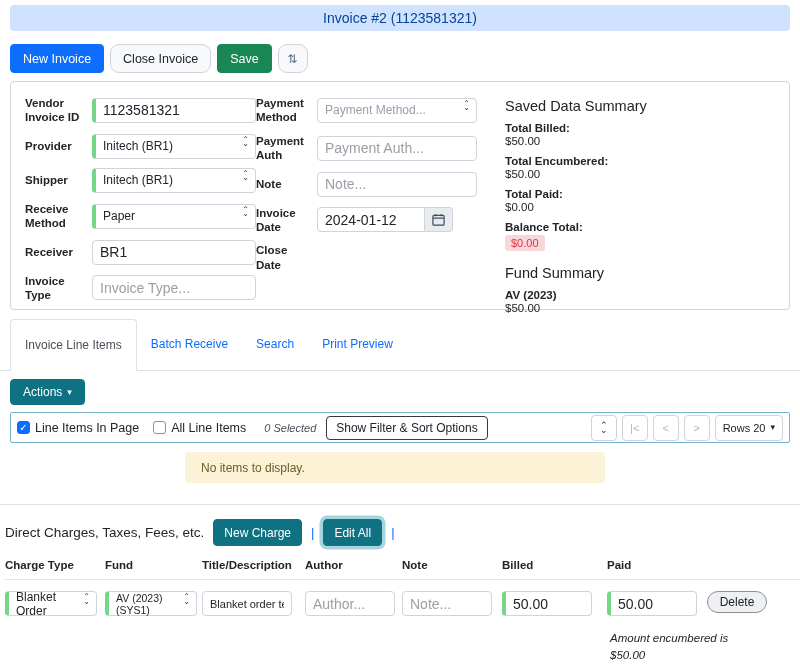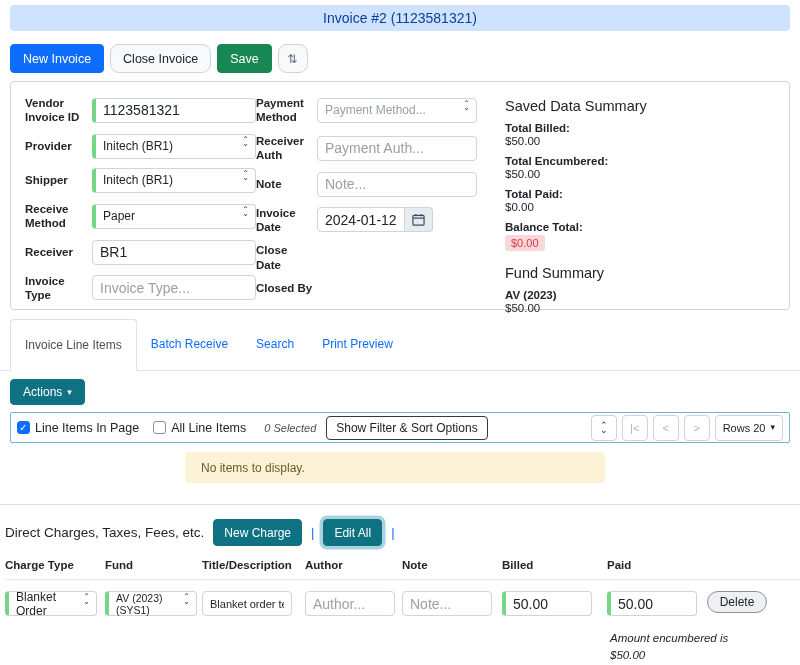--- a/index.html
+++ b/index.html
@@ -38,21 +38,21 @@
   .ctrl { position:relative; height:25px; border:1px solid #ced4da; border-radius:4px;
           background:#fff; display:flex; align-items:center; font-size:12px; padding:0 7px; }
   .ctrl.valid { border-left:4px solid #74d786; }
   .ctrl input { border:none; outline:none; width:100%; font-size:14px; background:transparent;
                 font-family:"Liberation Sans", sans-serif; color:#212529; }
   .ctrl input::placeholder { color:#9aa0a6; }
   .sel-chevrons { position:absolute; right:6px; top:3px; display:flex; flex-direction:column;
                   align-items:center; font-size:8px; line-height:4.5px; color:#333; }
   .placeholder-text { color:#9aa0a6; }
   .date-group { display:flex; align-items:center; }
-  .date-group .ctrl { width:88px; border-radius:4px 0 0 4px; }
+  .date-group .ctrl { width:108px; border-radius:4px 0 0 4px; }
   .date-btn { height:25px; width:28px; border:1px solid #ced4da; border-left:none;
               border-radius:0 4px 4px 0; background:#e9ecef; display:flex; align-items:center;
               justify-content:center; cursor:pointer; }
 
   
   .summary { margin-left:28px; padding-top:2px; }
   .sum-title { font-size:14.5px; color:#212529; margin-bottom:8px; }
   .sum-item { margin-bottom:8px; font-size:11.5px; }
   .sum-item .lbl { font-weight:bold; }
   .sum-item .val { margin-top:1px; }
@@ -187,21 +187,21 @@
         <span class="flabel">Payment Method</span>
         <div class="ctrl">
           <span class="placeholder-text">Payment Method...</span>
           <span class="sel-chevrons">
               <span>⌃</span>
               <span>⌄</span>
             </span>
         </div>
       </div>
       <div class="form-row">
-        <span class="flabel">Receiver Auth</span>
+        <span class="flabel">Payment Auth</span>
         <div class="ctrl">
           <input placeholder="Payment Auth..." style="">
         </div>
       </div>
       <div class="form-row">
         <span class="flabel">Note</span>
         <div class="ctrl">
           <input placeholder="Note..." style="">
         </div>
       </div>
@@ -216,24 +216,20 @@
                 <rect x="1" y="2.5" width="12" height="10.5" rx="1" fill="none" stroke="#3b4b66" stroke-width="1.3"></rect>
                 <line x1="1" y1="5.5" x2="13" y2="5.5" stroke="#3b4b66" stroke-width="1.3"></line>
                 <line x1="4" y1="1" x2="4" y2="3.5" stroke="#3b4b66" stroke-width="1.3"></line>
                 <line x1="10" y1="1" x2="10" y2="3.5" stroke="#3b4b66" stroke-width="1.3"></line>
               </svg>
           </button>
         </div>
       </div>
       <div class="form-row">
         <span class="flabel">Close Date</span>
-        <span></span>
-      </div>
-      <div class="form-row">
-        <span class="flabel">Closed By</span>
         <span></span>
       </div>
     </div>
 
     <div class="summary">
       <div class="sum-title">Saved Data Summary</div>
       <div class="sum-item">
         <div class="lbl">Total Billed:</div>
         <div class="val">$50.00</div>
       </div>

